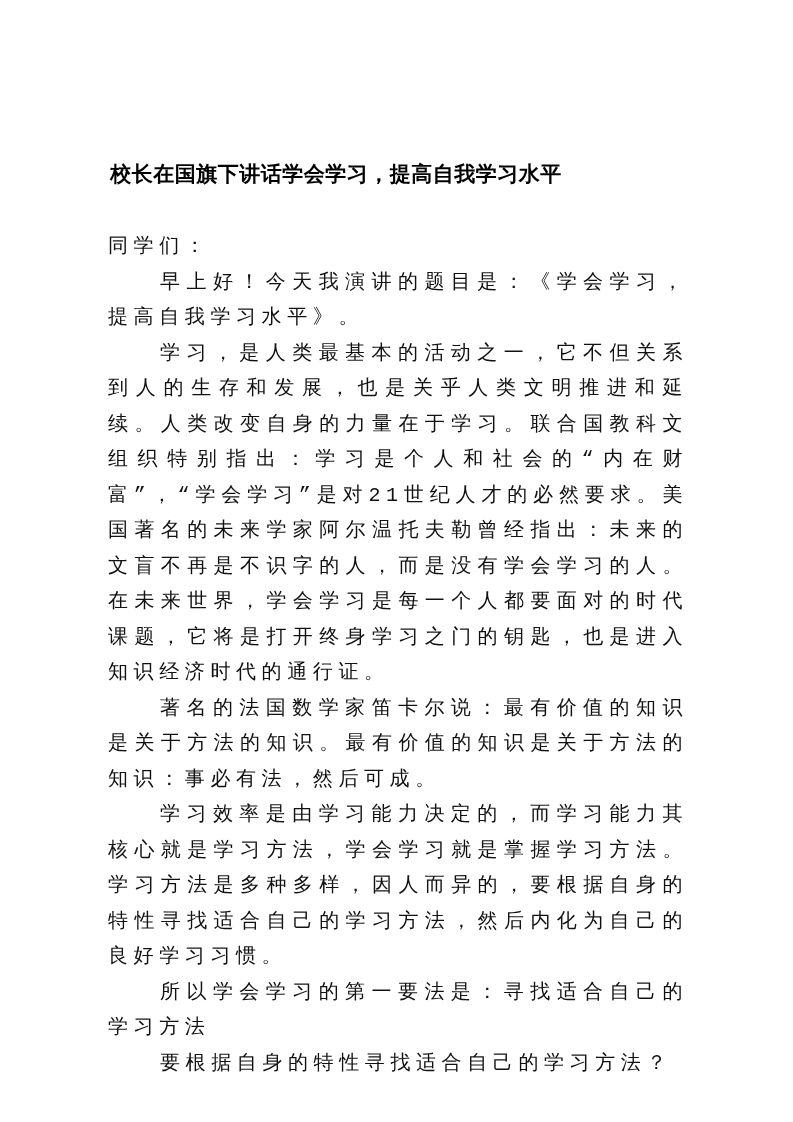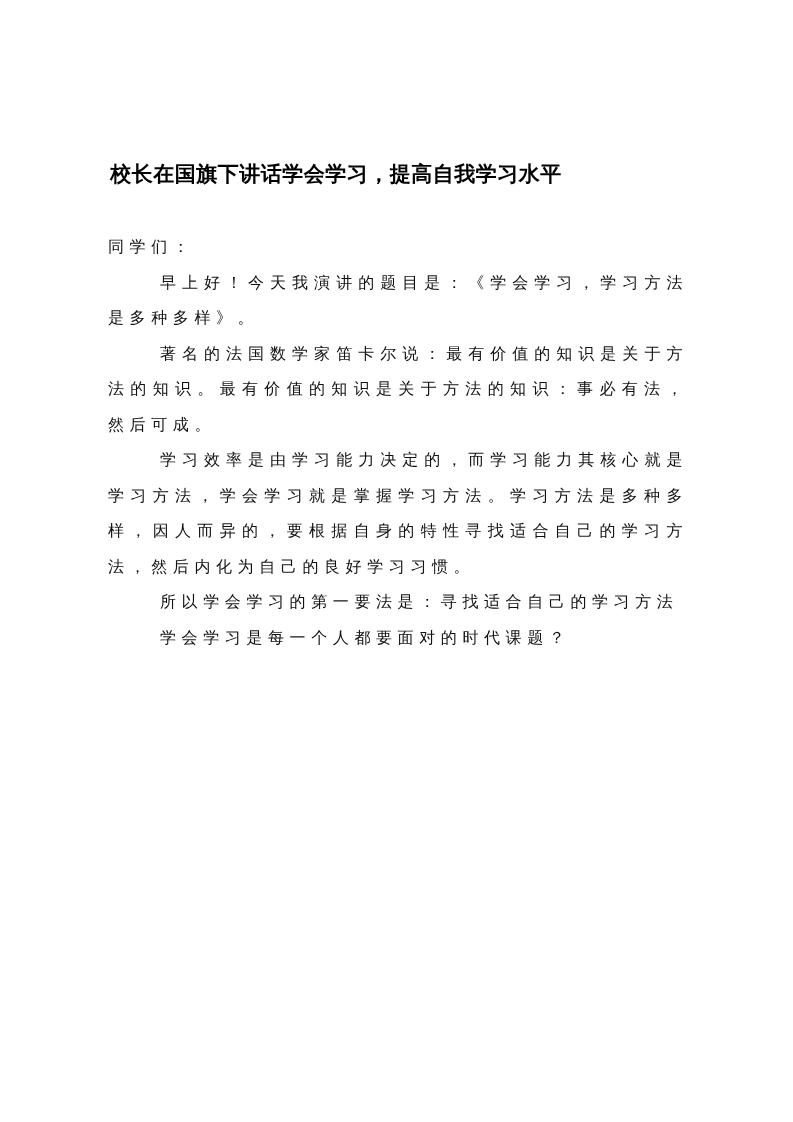--- a/index.html
+++ b/index.html
@@ -7,32 +7,33 @@
     .page {
       position: absolute; left: 0; top: 0; width: 793px; height: 1122px; background: #fff;
     }
     .title {
       position: absolute; top: 158px; left: 0; width: 672px; text-align: center;
       font-family: "DejaVu Sans", sans-serif; font-weight: bold; font-size: 21px;
       color: #000; letter-spacing: 0.5px; line-height: 32px;
     }
     .body {
       position: absolute; top: 229px; left: 108px; width: 580px;
-      font-family: Liberation Serif, serif; font-size: 16px; color: #111;
+      font-family: Liberation Mono, monospace; font-size: 20px; color: #111;
       line-height: 35.5px; letter-spacing: 5.6px;
     }
     .body p { margin: 0; text-align: justify; }
     .body p.indent { text-indent: 52px; }
   </style>
 </head>
 <body>
 
 <div class="page">
   <div class="title">校长在国旗下讲话学会学习，提高自我学习水平</div>
   <div class="body">
     <p>同学们：</p>
-    <p class="indent">早上好！今天我演讲的题目是：《学会学习，学习方法是多种多样》。</p>
+    <p class="indent">早上好！今天我演讲的题目是：《学会学习，提高自我学习水平》。</p>
+    <p class="indent">学习，是人类最基本的活动之一，它不但关系到人的生存和发展，也是关乎人类文明推进和延续。人类改变自身的力量在于学习。联合国教科文组织特别指出：学习是个人和社会的“内在财富”，“学会学习”是对21世纪人才的必然要求。美国著名的未来学家阿尔温托夫勒曾经指出：未来的文盲不再是不识字的人，而是没有学会学习的人。在未来世界，学会学习是每一个人都要面对的时代课题，它将是打开终身学习之门的钥匙，也是进入知识经济时代的通行证。</p>
     <p class="indent">著名的法国数学家笛卡尔说：最有价值的知识是关于方法的知识。最有价值的知识是关于方法的知识：事必有法，然后可成。</p>
     <p class="indent">学习效率是由学习能力决定的，而学习能力其核心就是学习方法，学会学习就是掌握学习方法。学习方法是多种多样，因人而异的，要根据自身的特性寻找适合自己的学习方法，然后内化为自己的良好学习习惯。</p>
     <p class="indent">所以学会学习的第一要法是：寻找适合自己的学习方法</p>
-    <p class="indent">学会学习是每一个人都要面对的时代课题？</p>
+    <p class="indent">要根据自身的特性寻找适合自己的学习方法？</p>
   </div>
 </div>
 
 </body></html>

